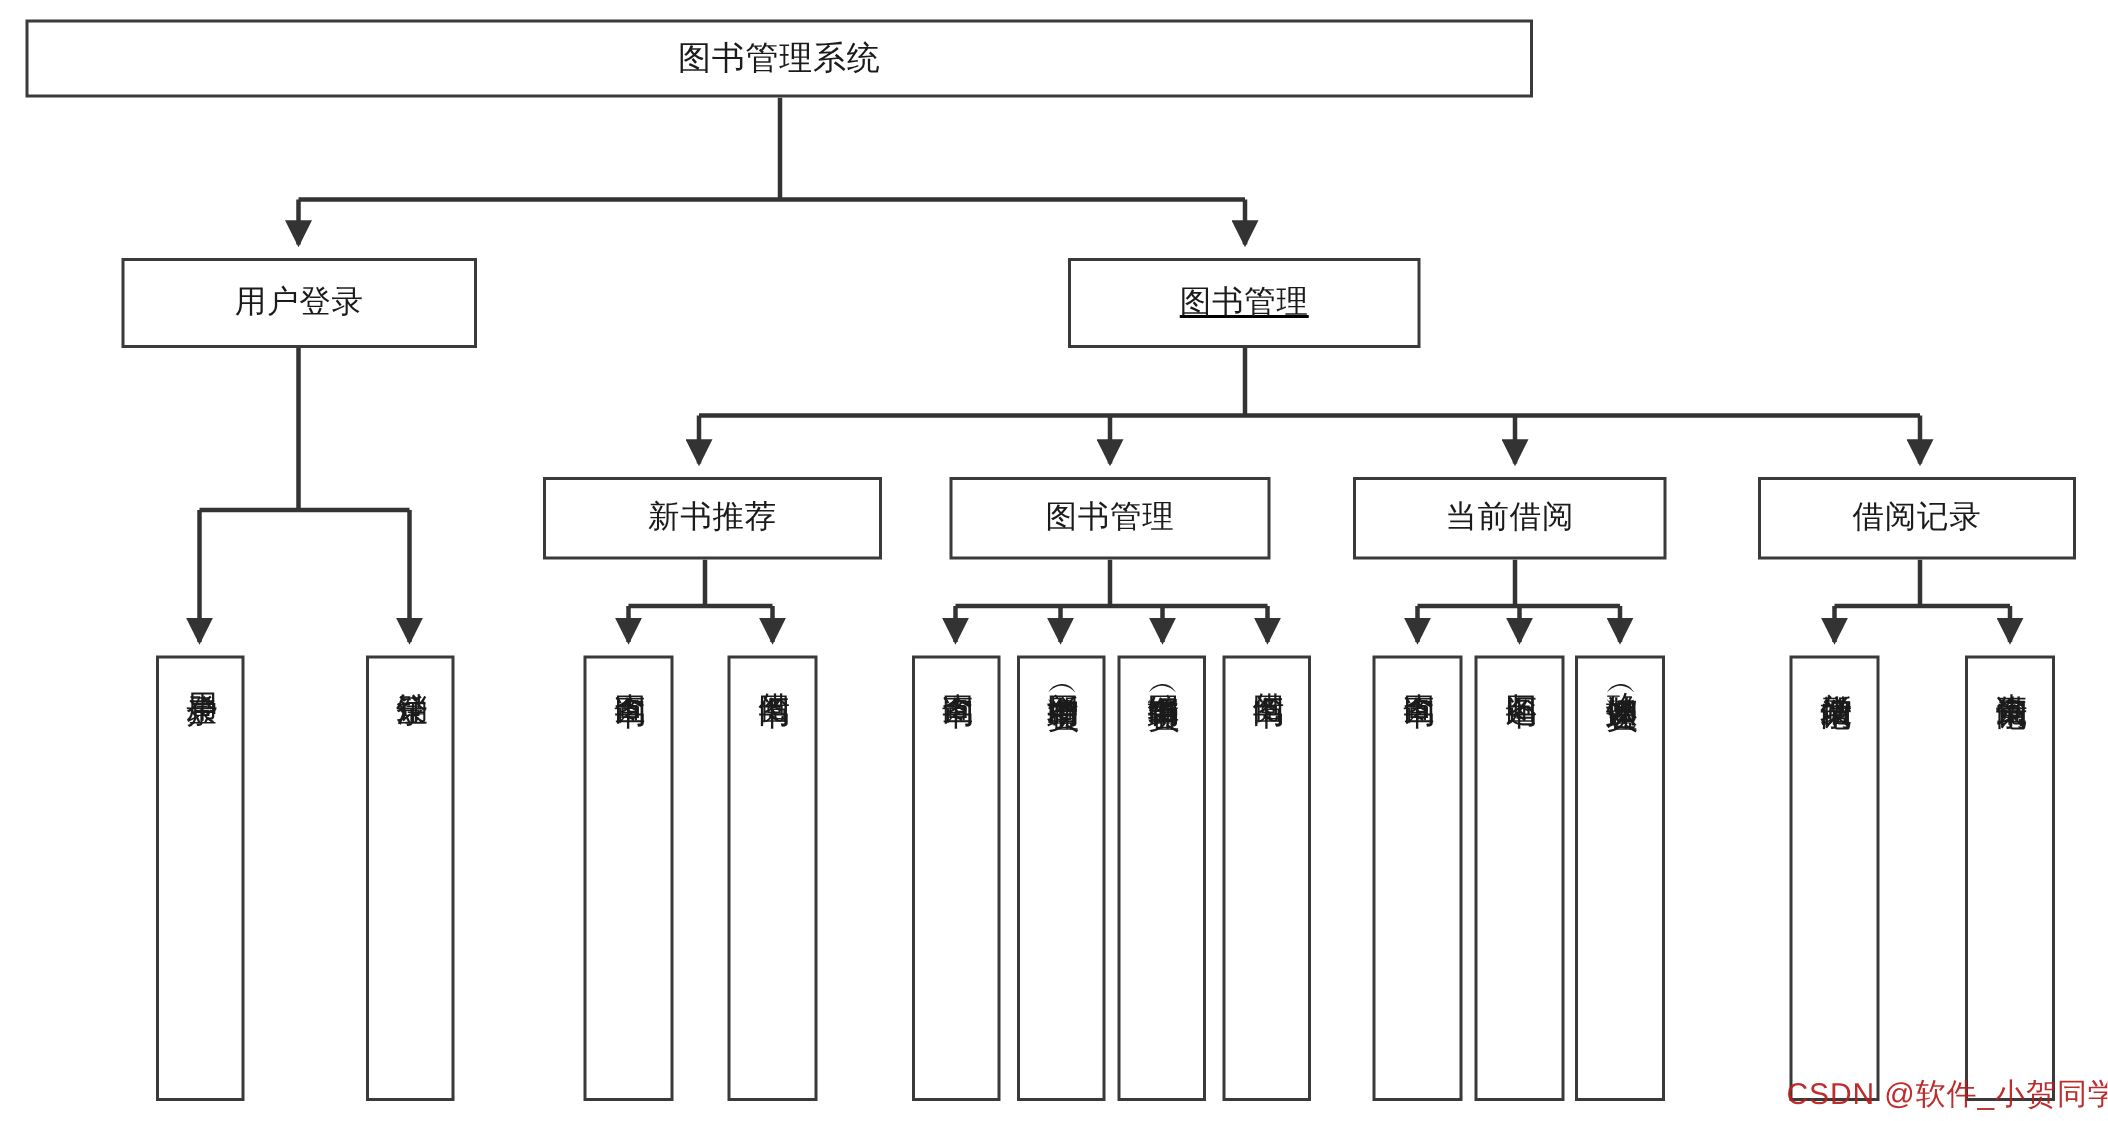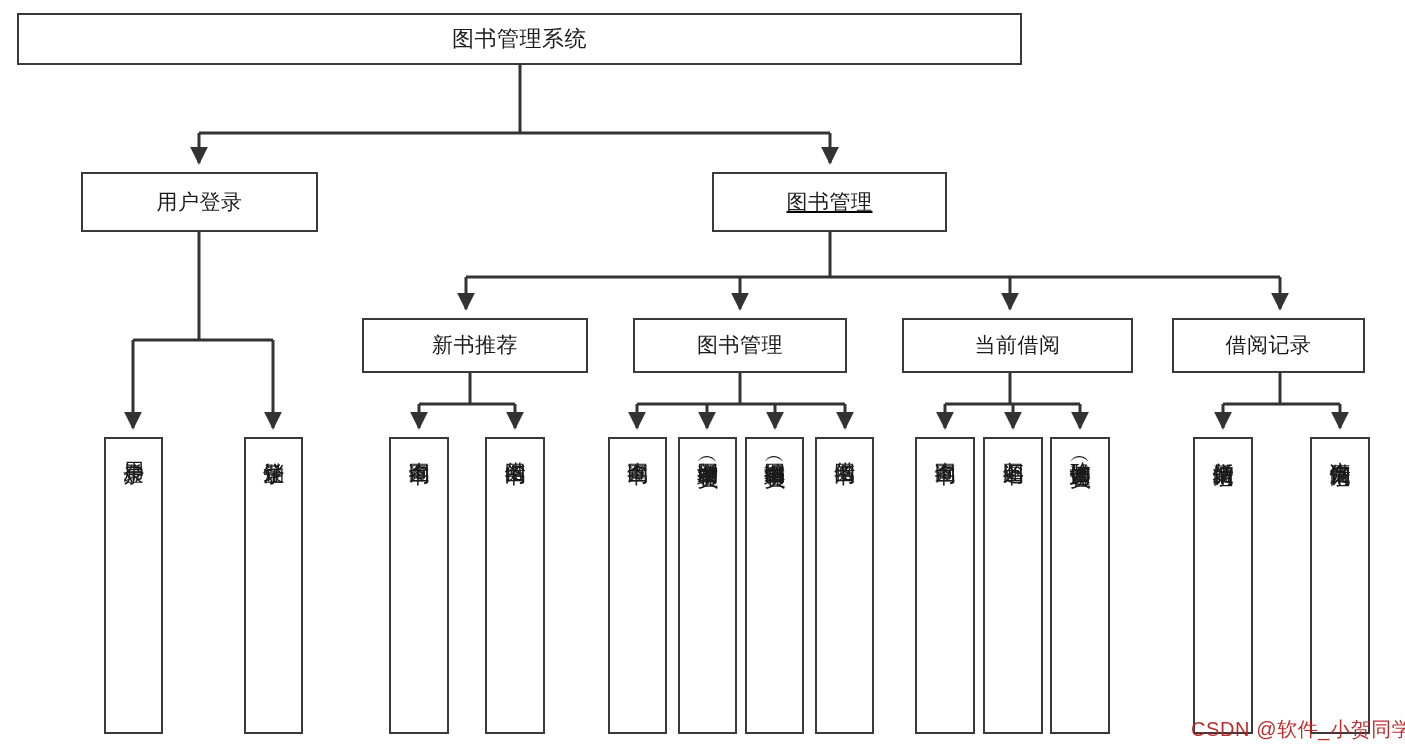--- a/index.html
+++ b/index.html
@@ -138,25 +138,25 @@
   </div>
 
   <div class="node" style="left:362px; top:318px; width:226px; height:55px;">
     <span class="lbl">新书推荐</span>
   </div>
 
   <div class="node" style="left:633px; top:318px; width:214px; height:55px;">
     <span class="lbl">图书管理</span>
   </div>
 
-  <div class="node" style="left:902px; top:318px; width:231px; height:55px;">
+  <div class="node" style="left:902px; top:318px; width:209px; height:55px;">
     <span class="lbl">当前借阅</span>
   </div>
 
-  <div class="node" style="left:1172px; top:318px; width:193px; height:55px;">
+  <div class="node" style="left:1172px; top:318px; width:212px; height:55px;">
     <span class="lbl">借阅记录</span>
   </div>
 
   <div class="node leaf" style="left:104px; top:437px; width:59px; height:297px;">
     <span class="lbl">用户登录</span>
   </div>
 
   <div class="node leaf" style="left:244px; top:437px; width:59px; height:297px;">
     <span class="lbl">注销登录</span>
   </div>

